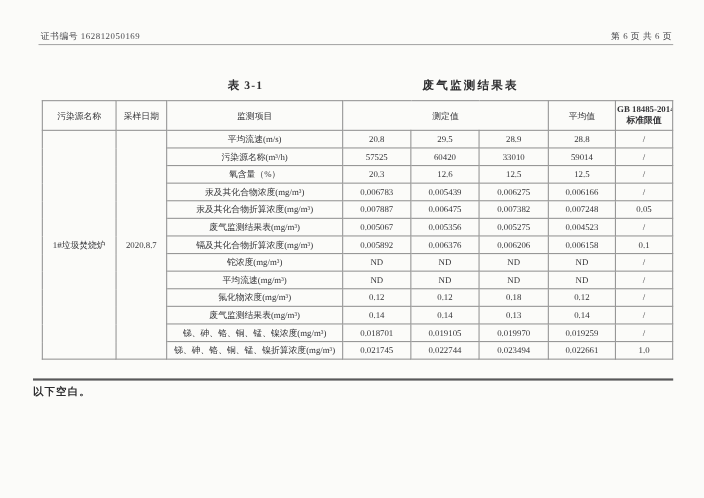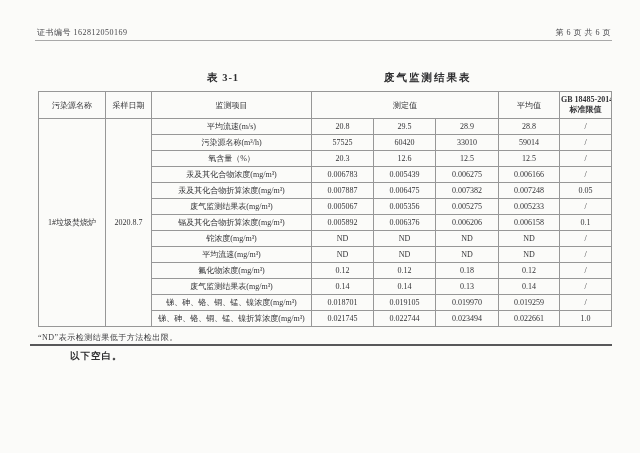--- a/index.html
+++ b/index.html
@@ -54,21 +54,21 @@
   .footnote {
     position:absolute; top:332px; left:38px;
     font-size:8px; color:#3a3a3d; letter-spacing:0.5px;
   }
   .section-divider {
     position:absolute; top:344px; left:30px; right:28px;
     border-top:2px solid #58585a;
   }
   .below-blank {
     position:absolute; top:350px; left:30px;
-    font-size:9.5px; font-weight:bold; letter-spacing:1px; color:#2c2c2e;margin-left:40px;
+    font-size:9.5px; font-weight:bold; letter-spacing:1px; color:#2c2c2e;
   }
 </style>
 </head>
 <body>
 
 <div class="page">
 
   <div class="page-header">
     <span>证书编号 162812050169</span>
     <span>第 6 页 共 6 页</span>
@@ -145,21 +145,21 @@
           <td>0.006475</td>
           <td>0.007382</td>
           <td>0.007248</td>
           <td>0.05</td>
         </tr>
         <tr>
           <td>废气监测结果表(mg/m³)</td>
           <td>0.005067</td>
           <td>0.005356</td>
           <td>0.005275</td>
-          <td>0.005233</td>
+          <td>0.004523</td>
           <td>/</td>
         </tr>
         <tr>
           <td>镉及其化合物折算浓度(mg/m³)</td>
           <td>0.005892</td>
           <td>0.006376</td>
           <td>0.006206</td>
           <td>0.006158</td>
           <td>0.1</td>
         </tr>
@@ -207,17 +207,16 @@
           <td>锑、砷、铬、铜、锰、镍折算浓度(mg/m³)</td>
           <td>0.021745</td>
           <td>0.022744</td>
           <td>0.023494</td>
           <td>0.022661</td>
           <td>1.0</td>
         </tr>
       </tbody>
   </table>
 
-  <div class="footnote">“ND”表示检测结果低于方法检出限。</div>
   <div class="section-divider"></div>
   <div class="below-blank">以下空白。</div>
 
 </div>
 
 </body></html>

